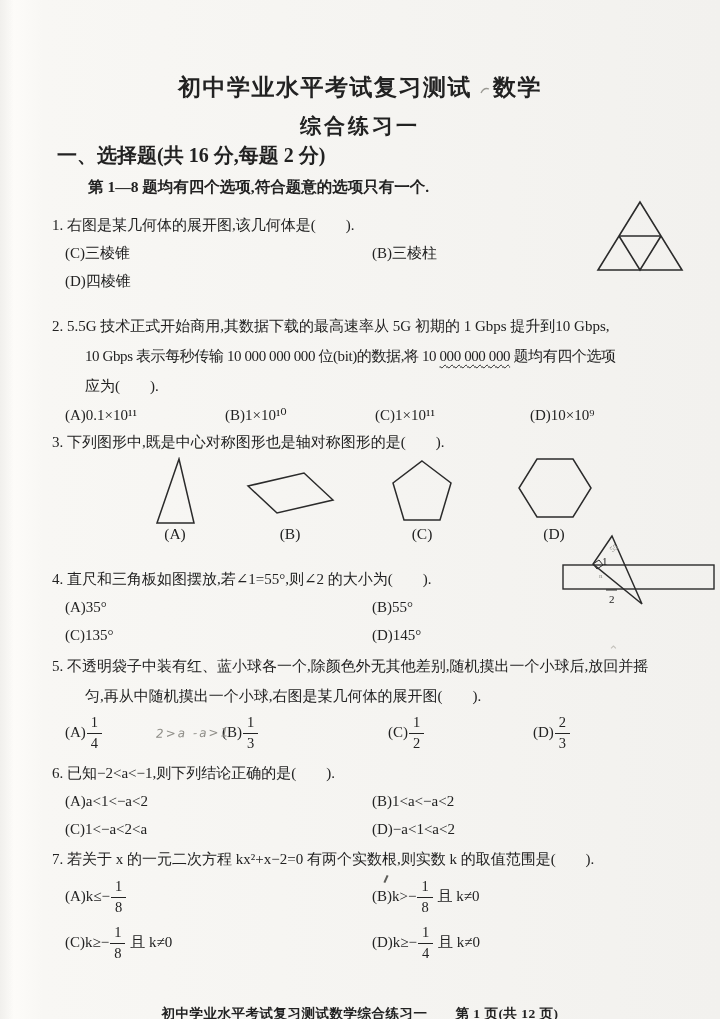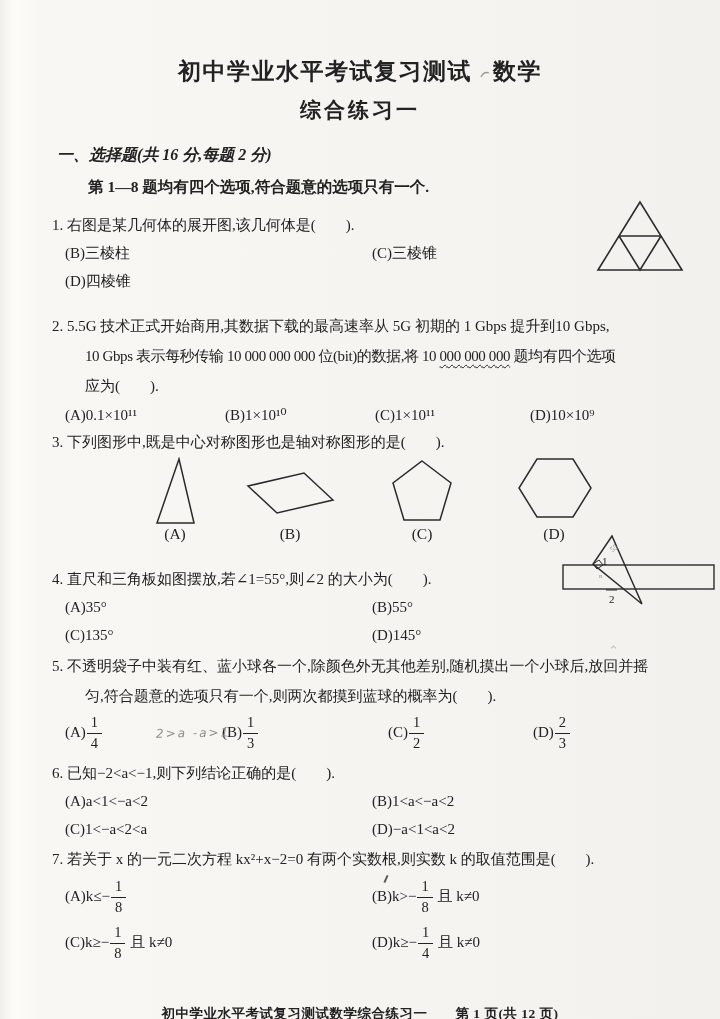--- a/index.html
+++ b/index.html
@@ -6,26 +6,26 @@
   html,body { margin:0; padding:0; background:#d8d6d2; }
   .page {
     position:relative; width:720px; height:1019px; margin:0 auto;
     background:#f7f6f3;
     background-image:linear-gradient(90deg,#fffefb 0%,#f8f7f4 6%,#f5f4f1 55%,#f2f1ee 100%);
     color:#222; font-family:"Liberation Serif","DejaVu Serif",serif;
     font-size:15px; overflow:hidden;
   }
   .page::before{ content:""; position:absolute; left:0; top:0; bottom:0; width:14px;
     background:linear-gradient(90deg,rgba(0,0,0,.06),rgba(0,0,0,0)); pointer-events:none;}
-  .header { text-align:center; padding-top:56px; }
+  .header { text-align:center; padding-top:72px; }
   .title { font-size:23px; font-weight:bold; letter-spacing:1.5px; }
   .subtitle { font-size:21px; font-weight:bold; letter-spacing:3px; margin-top:9px;text-align:center; }
   .penmark { display:inline-block; vertical-align:baseline; margin:0 2px 0 7px; }
   .content { position:absolute; left:52px; top:143px; width:660px; }
-  .sec-heading { font-weight:bold; font-size:16px; padding-left:5px; line-height:24px;font-style:italic; }
+  .sec-heading { font-weight:bold; font-size:20px; padding-left:5px; line-height:24px; }
   .sec-note { font-weight:bold; font-size:15.5px; padding-left:36px; margin-top:8px; line-height:24px; }
   .stem { line-height:28px; }
   .stem30 { line-height:30px; }
   .cont { padding-left:33px; }
   .tight { letter-spacing:-0.4px; }
   .opts2 { display:grid; grid-template-columns:307px 1fr; padding-left:13px; line-height:28px; }
   .opts4 { display:grid; grid-template-columns:160px 150px 155px 1fr; padding-left:13px; line-height:28px; }
   .opts-frac { display:grid; padding-left:13px; align-items:center; position:relative; }
   .q5cols { grid-template-columns:157px 166px 145px 1fr; height:46px; }
   .q7cols { grid-template-columns:307px 1fr; height:46px; }
@@ -66,22 +66,22 @@
   </div>
 
   <div class="content">
 
     <div class="sec-heading">一、选择题(共 16 分,每题 2 分)</div>
     <div class="sec-note">第 1—8 题均有四个选项,符合题意的选项只有一个.</div>
 
     <div class="mt6">
       <div class="stem">1. 右图是某几何体的展开图,该几何体是(　　).</div>
       <div class="opts2">
+        <span>(C)三棱锥</span>
         <span>(B)三棱柱</span>
-        <span>(C)三棱锥</span>
         <span>(D)四棱锥</span>
       </div>
     </div>
 
     <div class="mt3">
       <div class="stem30">2. 5.5G 技术正式开始商用,其数据下载的最高速率从 5G 初期的 1 Gbps 提升到10 Gbps,</div>
       <div class="stem30 cont tight"><span>10 Gbps 表示每秒传输 10 000 000 000 位(bit)的数据,将 10 </span><span class="wavy">000 000 000</span><span> 题均有四个选项</span></div>
       <div class="stem30 cont">应为(　　).</div>
       <div class="opts4">
         <span>(A)0.1×10¹¹</span>
@@ -126,21 +126,21 @@
       <div class="opts2">
         <span>(A)35°</span>
         <span>(B)55°</span>
         <span>(C)135°</span>
         <span>(D)145°</span>
       </div>
     </div>
 
     <div class="mt2">
       <div class="stem30">5. 不透明袋子中装有红、蓝小球各一个,除颜色外无其他差别,随机摸出一个小球后,放回并摇</div>
-      <div class="stem30 cont">匀,符合题意的选项只有一个,则两次都摸到蓝球的概率为(　　).</div>
+      <div class="stem30 cont">匀,再从中随机摸出一个小球,右图是某几何体的展开图(　　).</div>
       <div class="opts-frac q5cols">
         <span><span>(A)</span><span class="frac"><span class="num">1</span><span class="den">4</span></span></span>
         <span><span>(B)</span><span class="frac"><span class="num">1</span><span class="den">3</span></span></span>
         <span><span>(C)</span><span class="frac"><span class="num">1</span><span class="den">2</span></span></span>
         <span><span>(D)</span><span class="frac"><span class="num">2</span><span class="den">3</span></span></span>
         <span class="hand q5-hand">2&gt;a  -a&gt;1</span>
       </div>
     </div>
 
     <div class="mt2">

